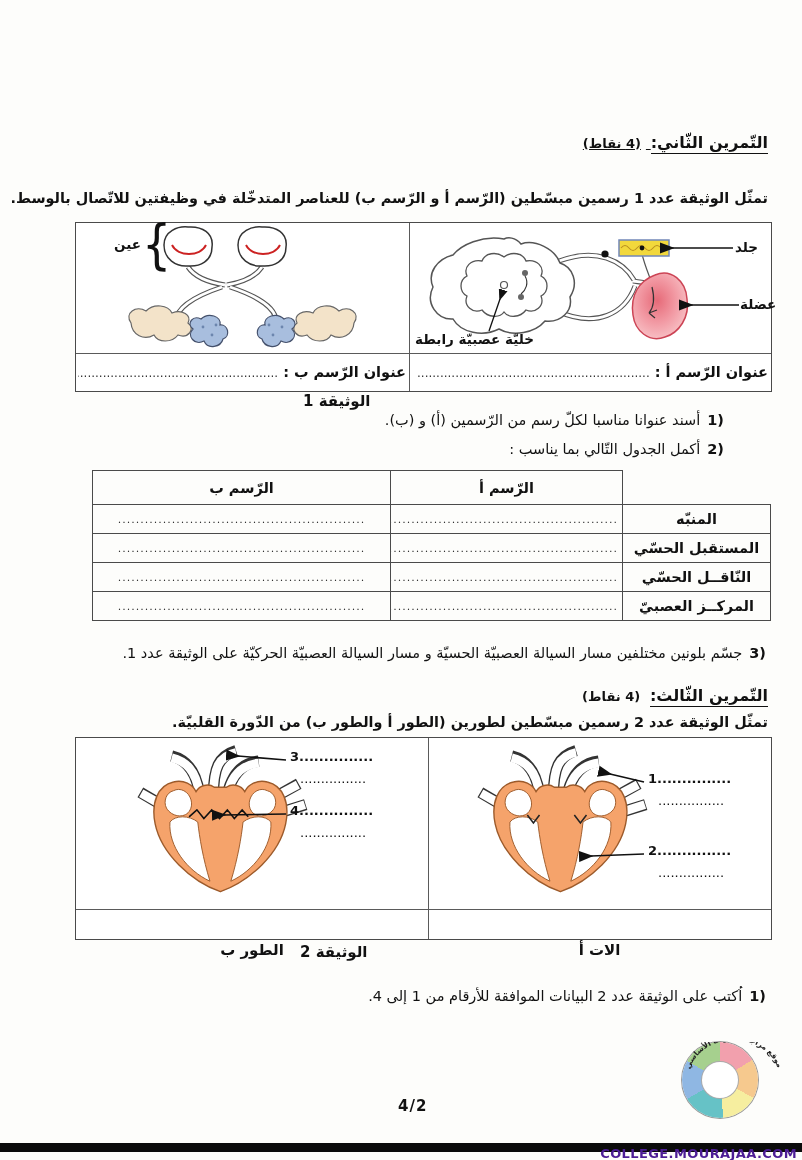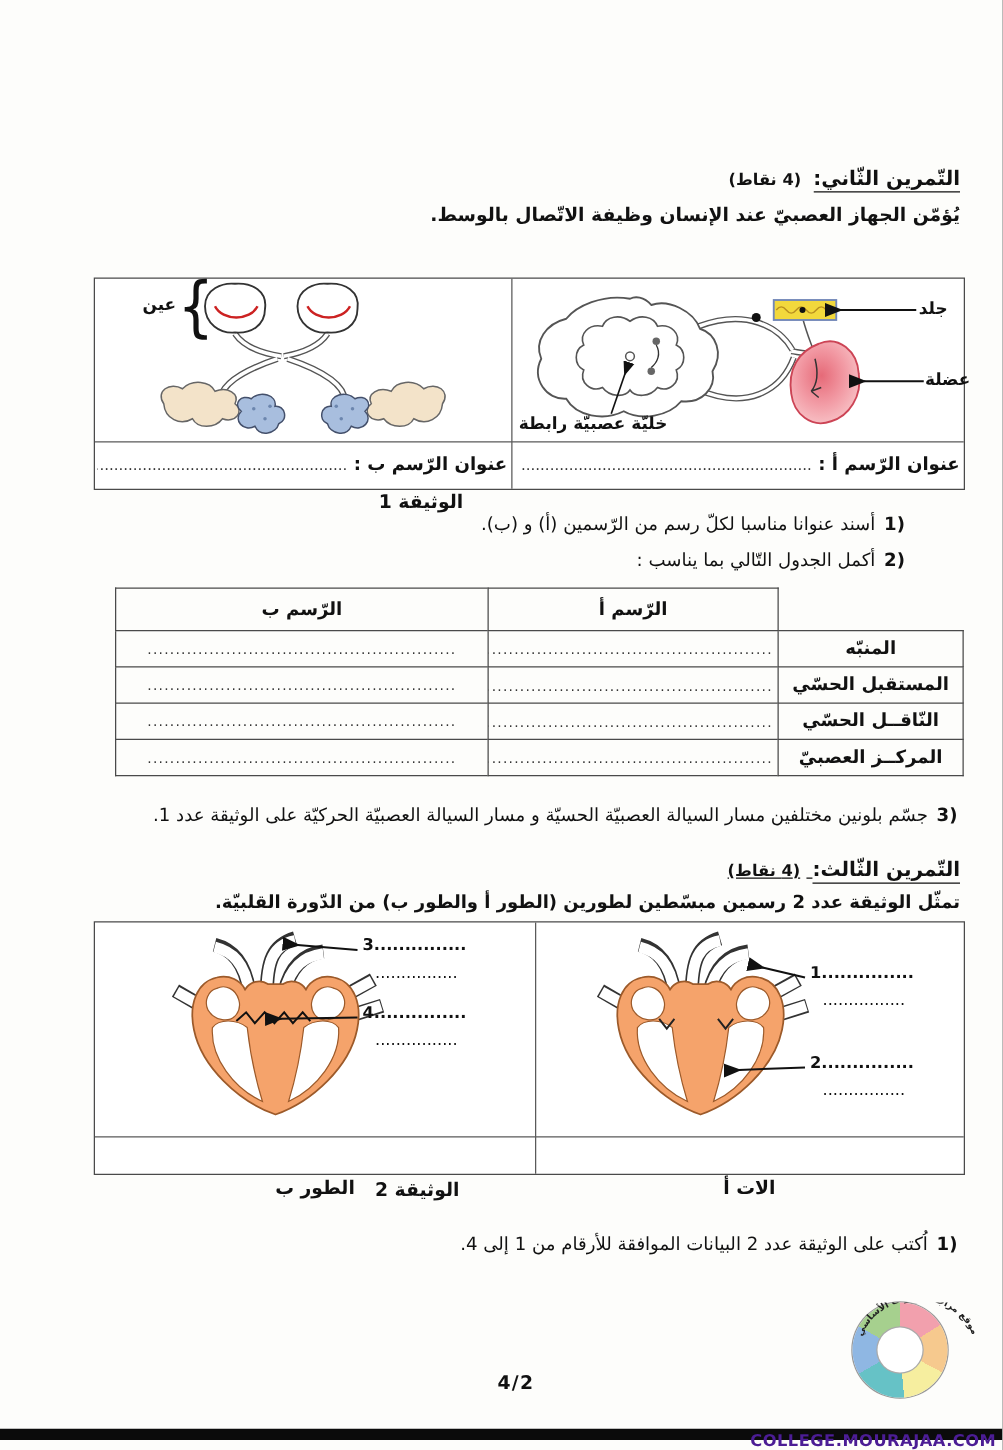--- a/index.html
+++ b/index.html
@@ -43,25 +43,25 @@
         background:#fff;box-shadow:0 0 0 1px #aaa;}
   .brace{font-size:46px;font-weight:400;transform:scaleY(1.15);line-height:1;}
   svg{display:block;}
 </style>
 </head>
 <body>
 
 <div class="page">
 
 
-  <div class="abs exline rtl" style="top:133px;">
+  <div class="abs exline rtl" style="top:133px;text-decoration:underline;">
     <span class="extitle">التّمرين الثّاني:</span>
     <span class="expts">(4 نقاط)</span>
   </div>
-  <div class="abs exline rtl b" style="top:163px;">يُؤمّن الجهاز العصبيّ عند الإنسان وظيفة الاتّصال بالوسط.</div>
+  <div class="abs exline rtl b" style="top:190px;font-size:14.4px;">تمثّل الوثيقة عدد 1 رسمين مبسّطين (الرّسم أ و الرّسم ب) للعناصر المتدخّلة في وظيفتين للاتّصال بالوسط.</div>
 
   <div class="abs figbox" style="left:75px;top:222px;width:695px;height:168px;">
     <div class="abs vline" style="left:333px;top:0;height:168px;"></div>
     <div class="abs hline" style="left:0;top:130px;width:695px;"></div>
 
     <div class="abs" style="left:333px;top:0;width:362px;height:130px;">
       <svg width="362" height="130" viewBox="0 0 362 130">
         <defs>
           <radialGradient id="musG" cx="45%" cy="42%" r="62%">
             <stop offset="0%" stop-color="#e66a78"></stop>
@@ -210,21 +210,21 @@
       <td class="dots">.......................................................</td>
     </tr>
   </tbody>
     </table>
 
   <div class="abs q rtl" style="right:36px;top:645px;">
     <span class="qnum">3)</span>
     <span>جسّم بلونين مختلفين مسار السيالة العصبيّة الحسيّة و مسار السيالة العصبيّة الحركيّة على الوثيقة عدد 1.</span>
   </div>
 
-  <div class="abs exline rtl" style="top:686px;text-decoration:underline;">
+  <div class="abs exline rtl" style="top:686px;">
     <span class="extitle">التّمرين الثّالث:</span>
     <span class="expts">(4 نقاط)</span>
   </div>
   <div class="abs exline rtl b" style="top:714px;font-size:14.4px;">تمثّل الوثيقة عدد 2 رسمين مبسّطين لطورين (الطور أ والطور ب) من الدّورة القلبيّة.</div>
 
   <div class="abs figbox" style="left:75px;top:737px;width:695px;height:201px;">
     <div class="abs vline" style="left:352px;top:0;height:201px;"></div>
     <div class="abs hline" style="left:0;top:171px;width:695px;"></div>
 
     <div class="abs" style="left:352px;top:0;width:343px;height:171px;">

